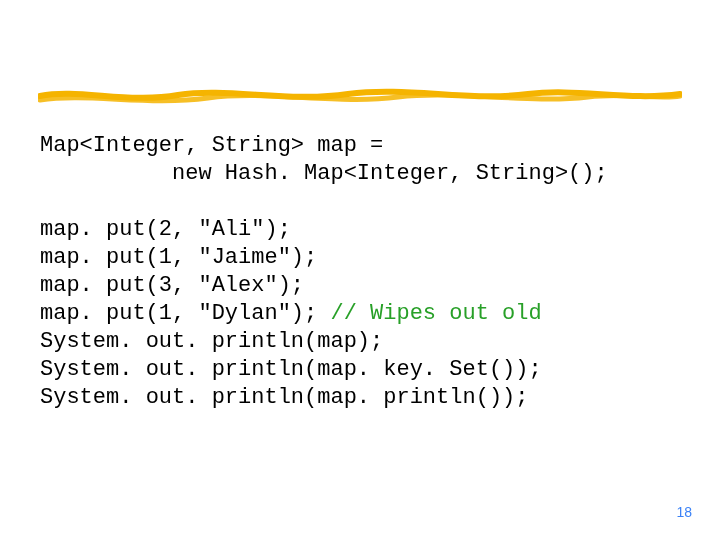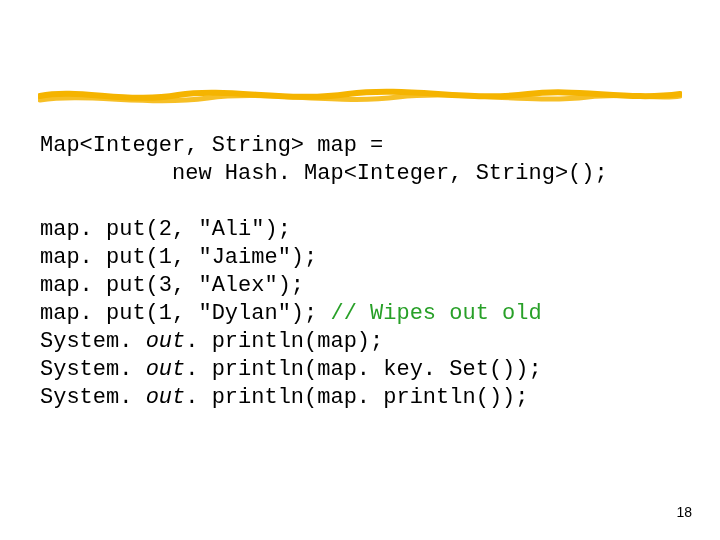--- a/index.html
+++ b/index.html
@@ -42,29 +42,28 @@
     font-size: 22px;
     line-height: 28px;
     white-space: pre;
     color: #000;
   }
   .comment {
     color: #28a028;
     text-align: right;
   }
   .ital {
-    font-style: italic;
   }
   .page-number {
     position: absolute;
     right: 28px;
     bottom: 20px;
     font-family: Arial, Helvetica, sans-serif;
     font-size: 14px;
-    color: #000000;
+    color: #3b82f6;
   }
 </style>
 </head>
 <body>
 
 <div class="slide">
 
 
   <svg class="underline" viewBox="0 0 644 20" preserveAspectRatio="none">
     <path d="M2 10 C 40 2, 90 18, 140 9 C 190 1, 250 17, 310 8 C 370 0, 430 16, 490 8 C 540 2, 590 15, 642 8" stroke="#f5b400" stroke-width="6" fill="none" stroke-linecap="round"></path>

